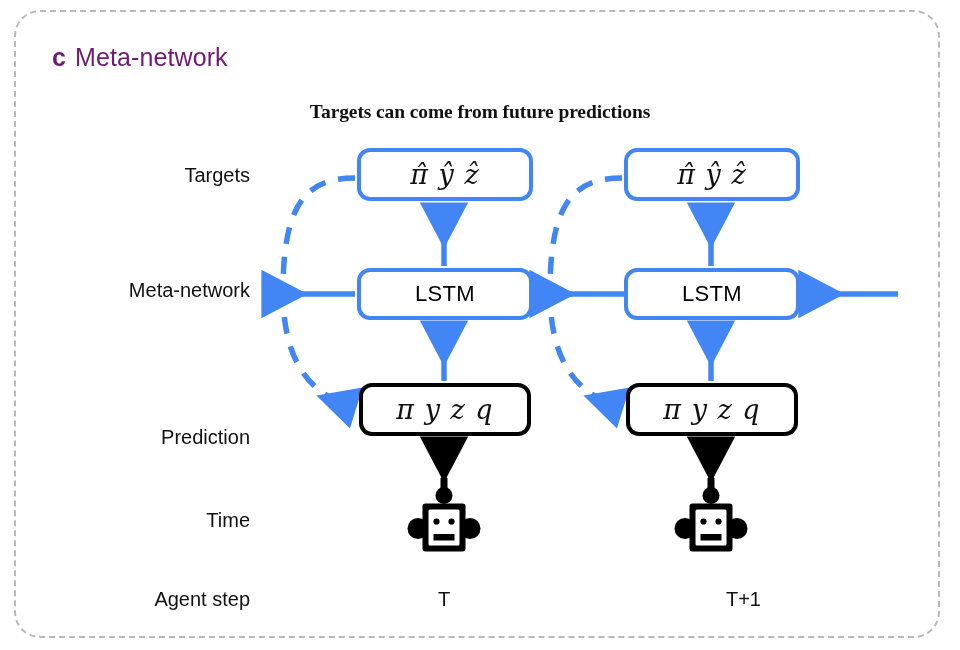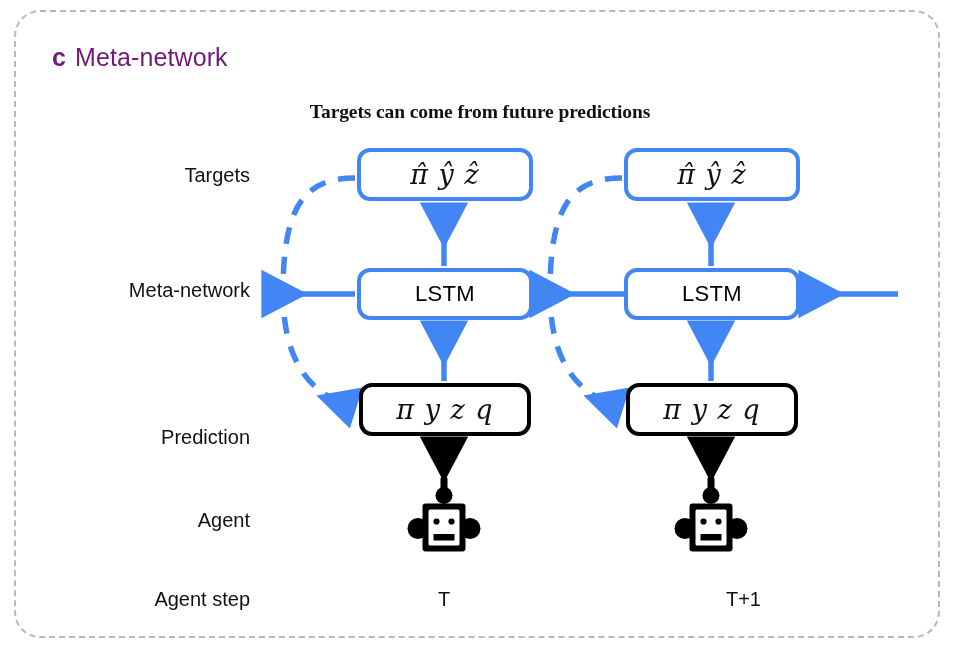--- a/index.html
+++ b/index.html
@@ -180,21 +180,21 @@
 
 <div class="panel-title">
   <span class="tag">c</span><span>Meta-network</span>
 </div>
 
 <div class="caption">Targets can come from future predictions</div>
 
 <div class="row-label targets">Targets</div>
 <div class="row-label metanetwork">Meta-network</div>
 <div class="row-label prediction">Prediction</div>
-<div class="row-label agent">Agent</div>
+<div class="row-label agent">Time</div>
 <div class="row-label timestep">Agent step</div>
 
 <div class="node-box box-blue" style="left:357px; top:148px; width:176px; height:53px;">
   <span class="math">π̂ ŷ ẑ</span>
 </div>
 
 <div class="node-box box-blue" style="left:357px; top:268px; width:176px; height:52px;">
   <span class="lstm-text">LSTM</span>
 </div>
 

